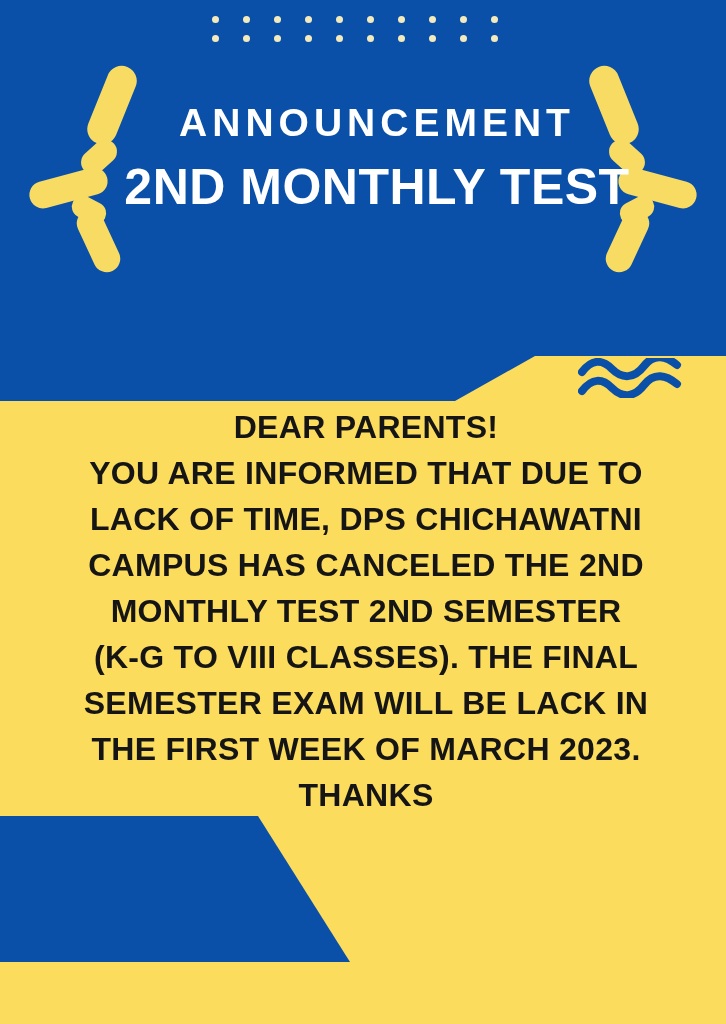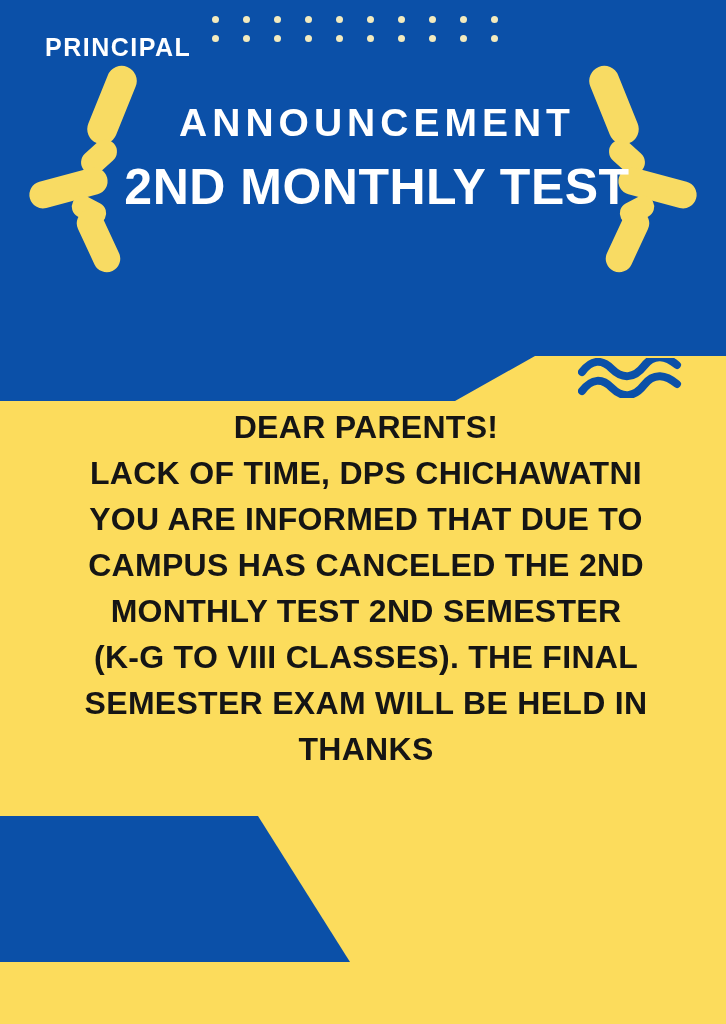--- a/index.html
+++ b/index.html
@@ -211,25 +211,25 @@
     <div class="ln3">2ND MONTHLY TEST</div>
   </div>
 
   <svg class="wave-mark" viewBox="0 0 104 40" xmlns="http://www.w3.org/2000/svg">
     <path d="M4 14 C 14 1, 24 1, 34 11 S 56 21, 66 8 S 88 -2, 99 7" fill="none" stroke="#0B50A8" stroke-width="8" stroke-linecap="round"></path>
     <path d="M4 33 C 14 20, 24 20, 34 30 S 56 40, 66 27 S 88 17, 99 26" fill="none" stroke="#0B50A8" stroke-width="8" stroke-linecap="round"></path>
   </svg>
 
   <div class="body-copy">
     <div class="line">DEAR PARENTS!</div>
+    <div class="line">YOU ARE INFORMED THAT DUE TO</div>
     <div class="line">LACK OF TIME, DPS CHICHAWATNI</div>
-    <div class="line">YOU ARE INFORMED THAT DUE TO</div>
     <div class="line">CAMPUS HAS CANCELED THE 2ND</div>
     <div class="line">MONTHLY TEST 2ND SEMESTER</div>
     <div class="line">(K-G TO VIII CLASSES). THE FINAL</div>
-    <div class="line">SEMESTER EXAM WILL BE HELD IN</div>
+    <div class="line">SEMESTER EXAM WILL BE LACK IN</div>
+    <div class="line">THE FIRST WEEK OF MARCH 2023.</div>
     <div class="line">THANKS</div>
   </div>
 
   <div class="principal-banner"></div>
-  <div class="principal-label">PRINCIPAL</div>
 
 </div>
 
 </body></html>

